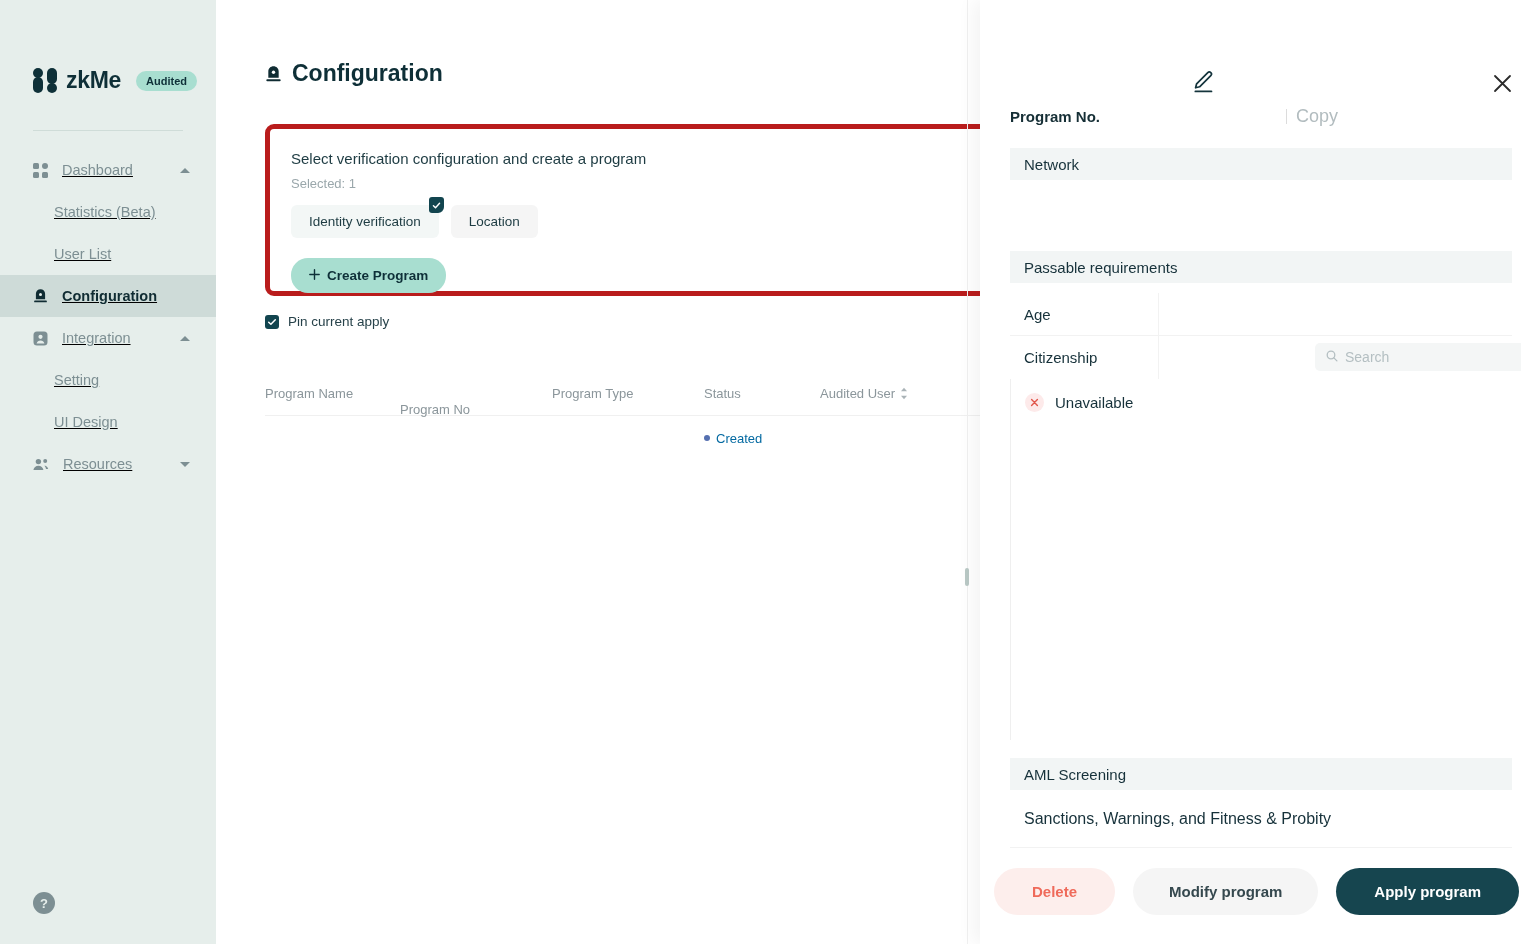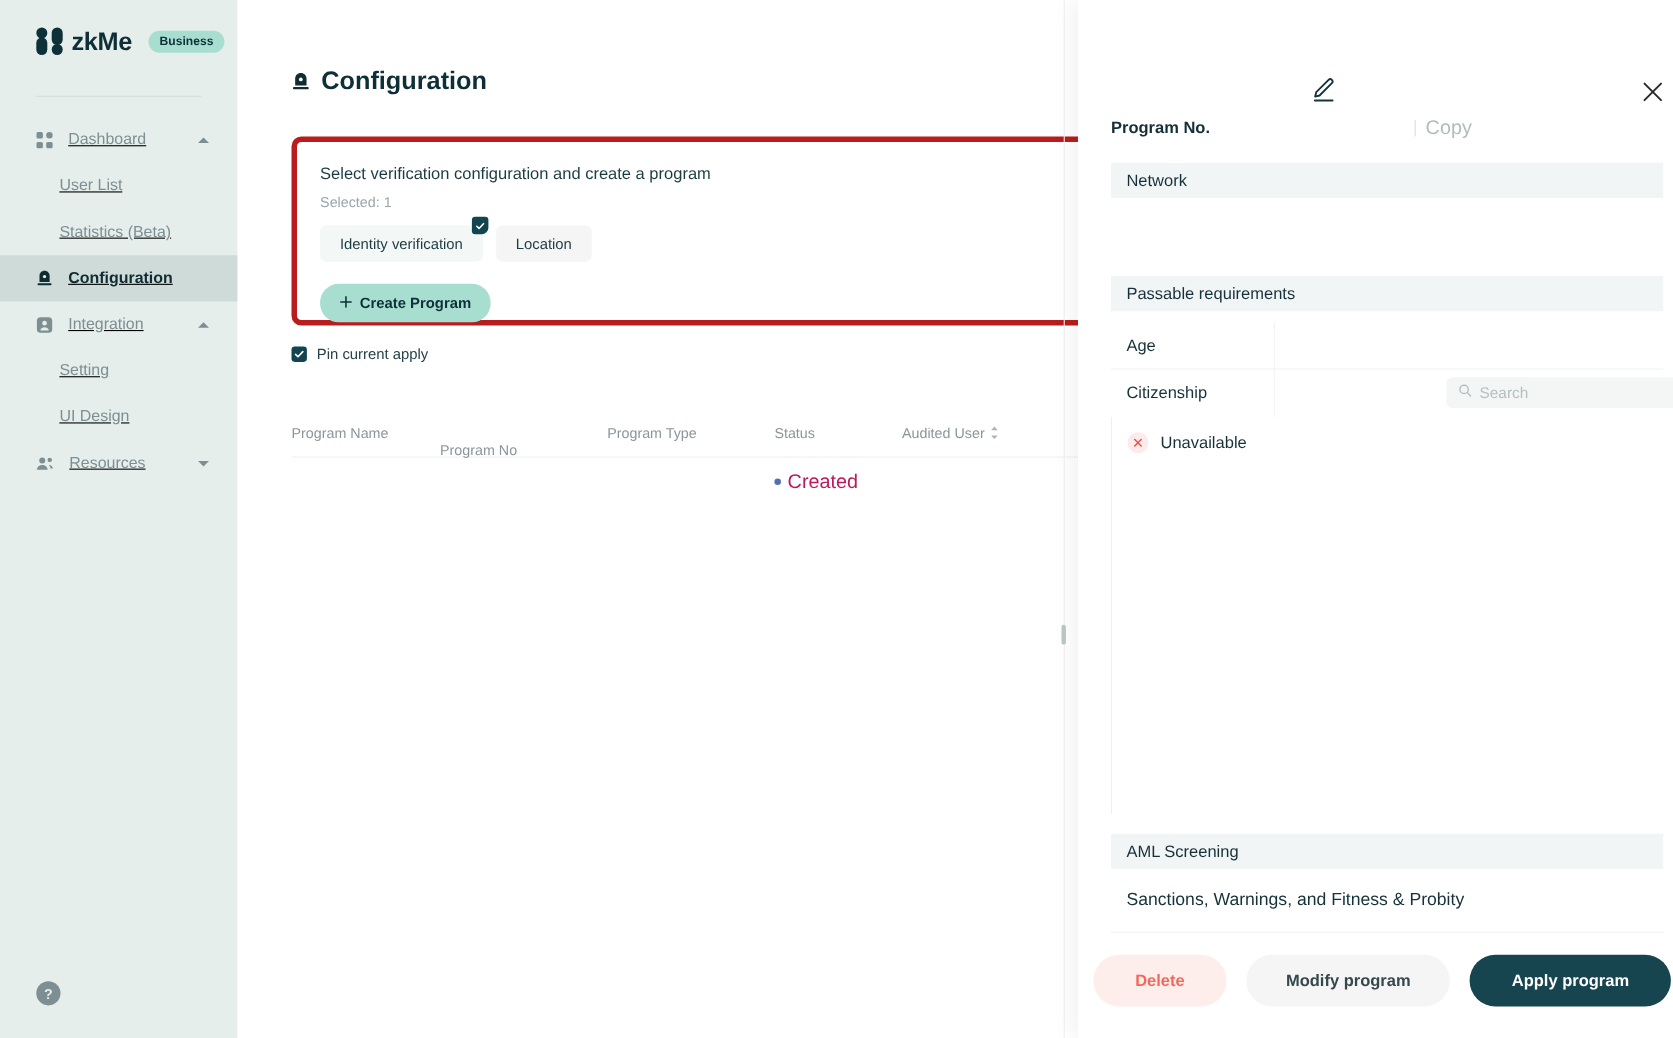--- a/index.html
+++ b/index.html
@@ -10,21 +10,21 @@
     overflow: hidden;
   }
   #app { position: relative; width: 1521px; height: 944px; }
 
   
   .sidebar {
     position: absolute; left: 0; top: 0;
     width: 216px; height: 944px;
     background: #e6eeeb;
   }
-  .brand { display: flex; align-items: center; gap: 9px; padding: 24px 12px 0 33px; }
+  .brand { display: flex; align-items: center; gap: 9px; padding: 24px 12px 0 33px; margin-top: 43px; }
   .logo-wrap { position:relative; width:24px; height:25px; }
   .logo-wrap i { position:absolute; background:#0e3038; display:block; }
   .lw1 { left:0; top:0; width:10px; height:10px; border-radius:50%; }
   .lw2 { left:14px; top:0; width:10px; height:16px; border-radius:5px; }
   .lw3 { left:0; top:9px; width:10px; height:16px; border-radius:5px; }
   .lw4 { left:14px; top:15px; width:10px; height:10px; border-radius:50%; }
   .brand-name { font-size: 23px; font-weight: 700; color: #0e2f37; letter-spacing: -0.3px; }
   .badge-business {
     background: #a8ded0; color: #0e3038;
     font-size: 11px; font-weight: 700;
@@ -92,21 +92,21 @@
   }
   .pin-label { font-size:13.5px; color:#27424a; }
 
   .table { position:absolute; left:49px; top:372px; width:860px; }
   .thead { display:flex; height:44px; align-items:center; border-bottom:1px solid #f0f0f0; }
   .th { font-size:13px; color:#8b969b; }
   .th.c1 { width:135px; } .th.c2 { width:152px;margin-top:32px; } .th.c3 { width:152px; }
   .th.c4 { width:116px; } .th.c5 { width:120px; display:flex; align-items:center; gap:5px;}
   .sort-ico { display:inline-flex; flex-direction:column; line-height:5px; color:#9aa5a9; font-size:8px; }
   .tbody-row { display:flex; height:44px; align-items:center; }
-  .td { font-size:18px; color:#be185d; }
+  .td { font-size:13px; color:#0369a1; }
   .td.c1{width:135px;} .td.c2{width:152px;} .td.c3{width:152px;}
   .td.c4{width:116px; display:flex; align-items:center; gap:6px;}
   .dot { width:6px; height:6px; border-radius:50%; background:#5570b0; display:inline-block; }
 
   
   .overlay-edge { position:absolute; left:967px; top:0; width:1px; height:944px; background:#f0f0f0; }
   .edge-thumb { position:absolute; left:965px; top:568px; width:4px; height:18px; border-radius:2px; background:#b9c8c5; }
 
   .panel {
     position:absolute; left:980px; top:0; width:553px; height:944px;
@@ -180,46 +180,46 @@
 
   <aside class="sidebar">
     <div class="brand">
       <span class="logo-wrap">
         <i class="lw1"></i>
           <i class="lw2"></i>
           <i class="lw3"></i>
           <i class="lw4"></i>
       </span>
       <span class="brand-name">zkMe</span>
-      <span class="badge-business">Business</span>
+      <span class="badge-business">Audited</span>
     </div>
 
     <div class="side-divider"></div>
 
     <nav class="nav">
 
       <div class="nav-item">
         <span>
           <svg class="svg-ico" width="15" height="15" viewBox="0 0 15 15">
             <rect x="0" y="0" width="6" height="6" rx="1.5" fill="#7d8f93"></rect>
             <rect x="9" y="0" width="6" height="6" rx="3" fill="#7d8f93"></rect>
             <rect x="0" y="9" width="6" height="6" rx="1.5" fill="#7d8f93"></rect>
             <rect x="9" y="9" width="6" height="6" rx="1.5" fill="#7d8f93"></rect>
           </svg>
         </span>
         <span class="ni-label">Dashboard</span>
         <span class="caret up"></span>
       </div>
 
       <div class="nav-sub">
+        <span class="ni-label">Statistics (Beta)</span>
+      </div>
+
+      <div class="nav-sub">
         <span class="ni-label">User List</span>
-      </div>
-
-      <div class="nav-sub">
-        <span class="ni-label">Statistics (Beta)</span>
       </div>
 
       <div class="nav-item active">
         <span>
           <svg class="svg-ico" width="15" height="16" viewBox="0 0 15 16">
             <path d="M7.5 1.2c-2.6 0-4.6 2-4.6 4.5v5.6h9.2V5.7c0-2.5-2-4.5-4.6-4.5z" fill="#102c33"></path>
             <circle cx="7.5" cy="6.4" r="1.5" fill="#e6eeeb"></circle>
             <rect x="1.1" y="12.6" width="12.8" height="1.7" rx="0.85" fill="#102c33"></rect>
           </svg>
         </span>

